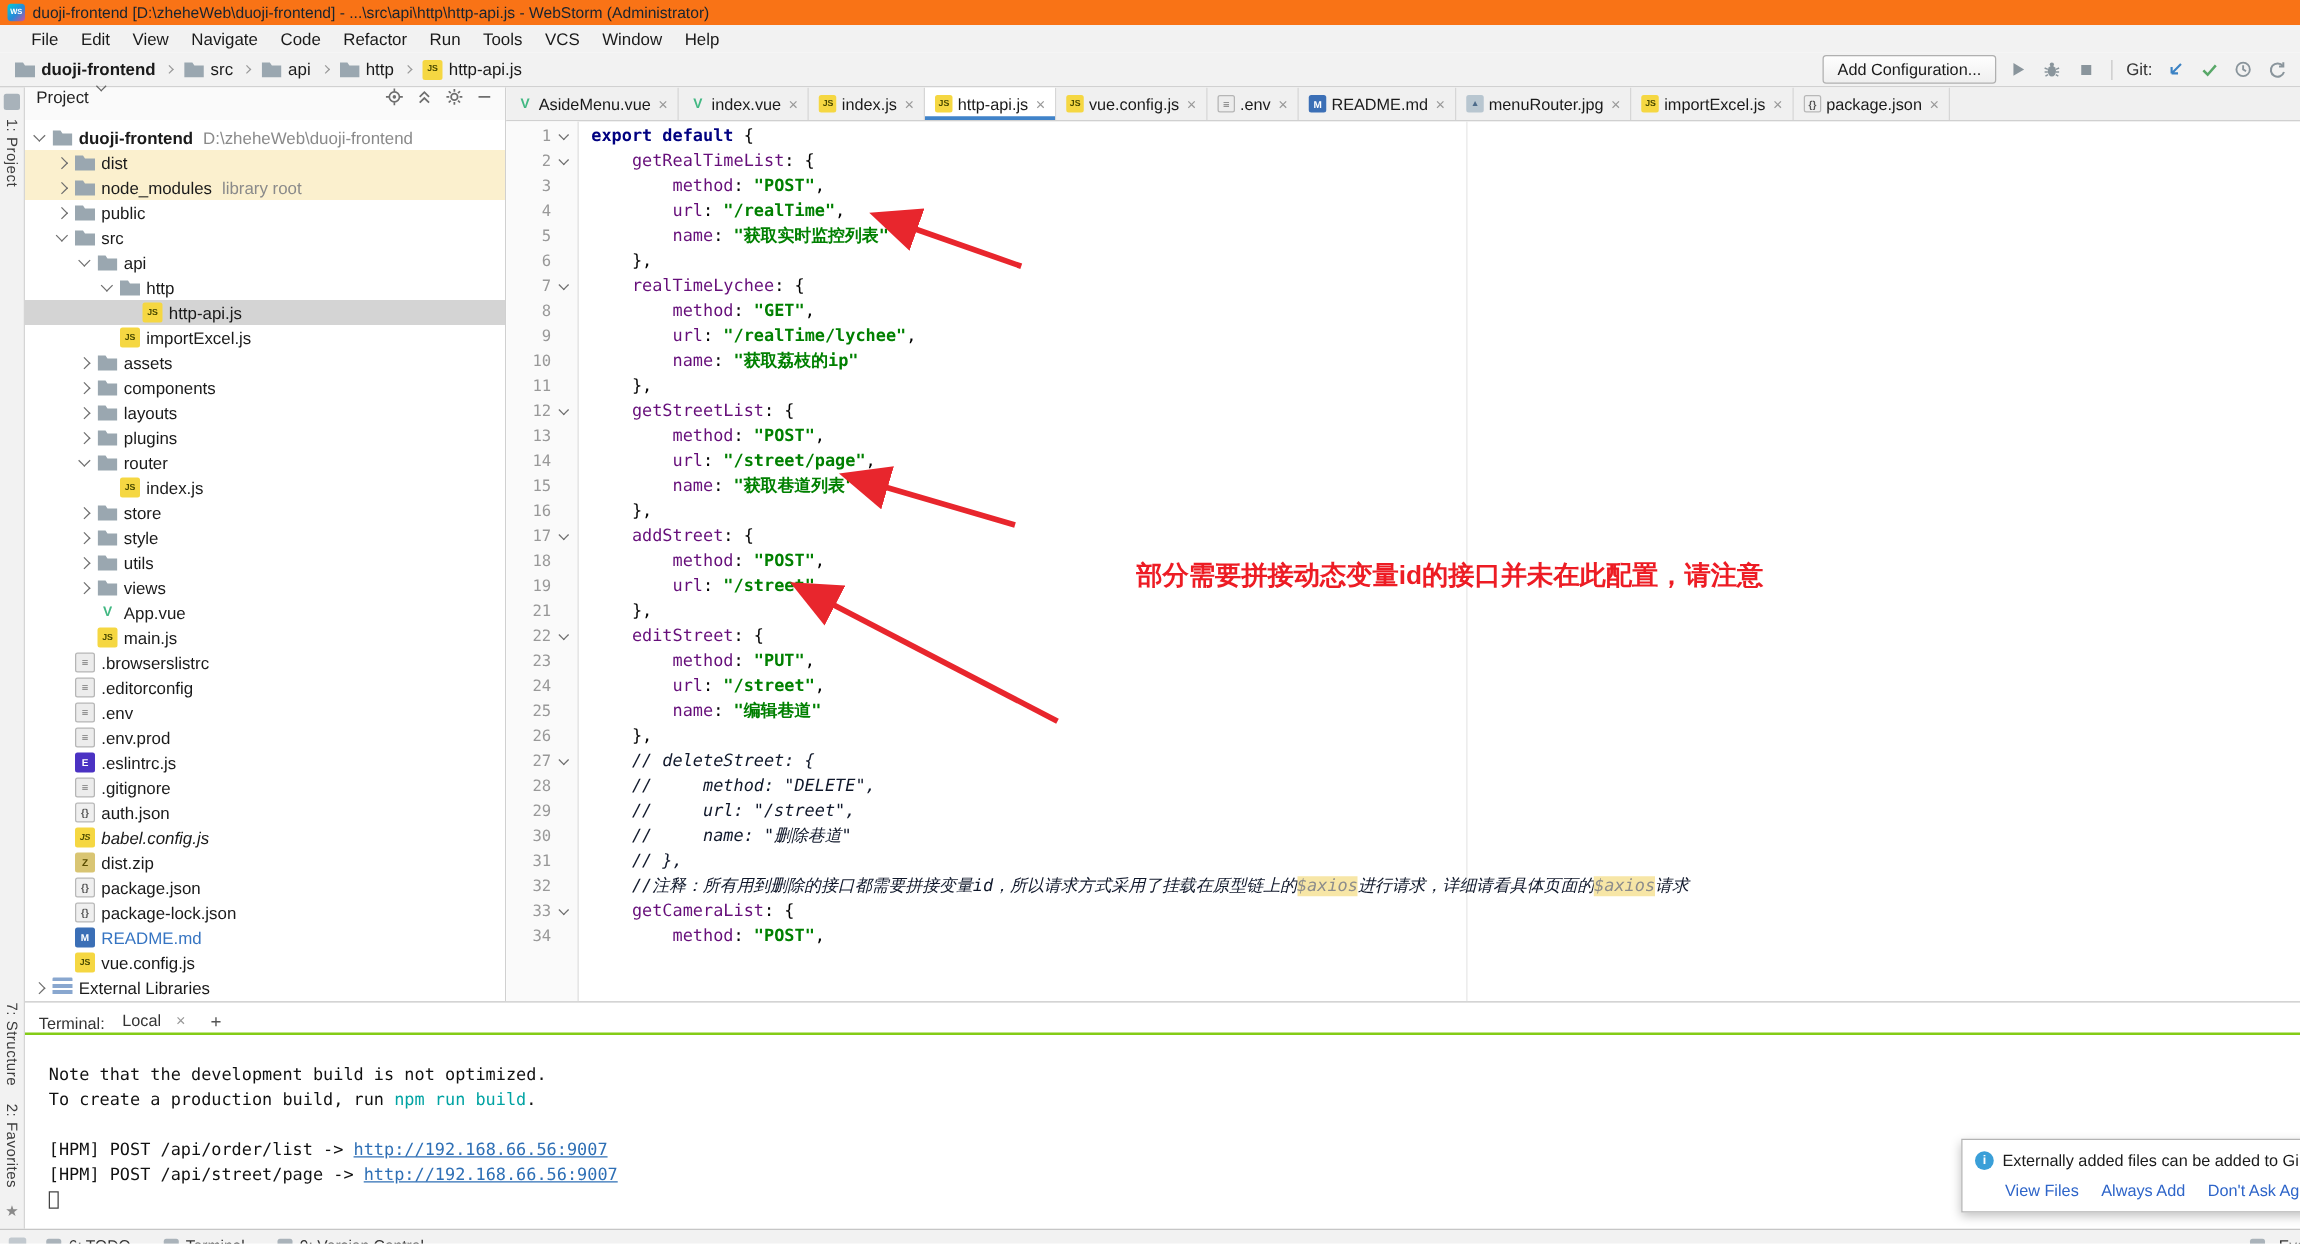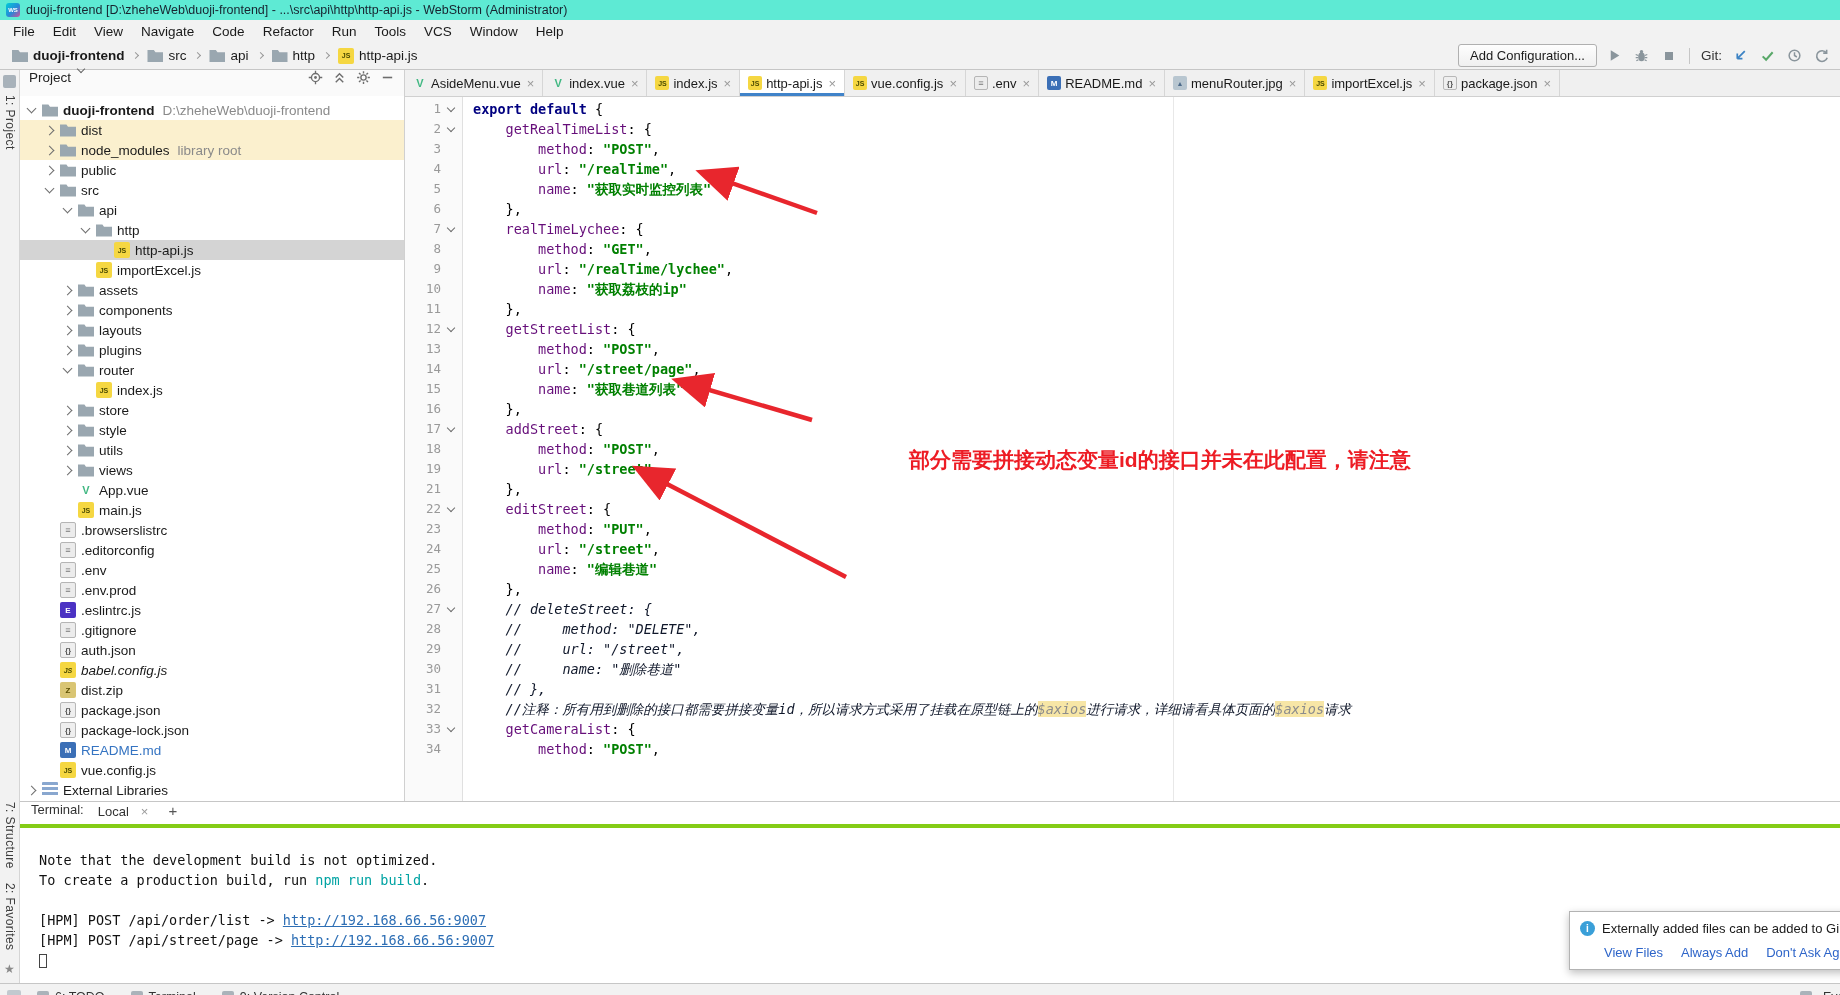--- a/index.html
+++ b/index.html
@@ -1,25 +1,25 @@
 <!DOCTYPE html>
 <html><head>
 <meta charset="utf-8">
 <style>
   *{margin:0;padding:0;box-sizing:border-box}
   html,body{width:1840px;height:995px;overflow:hidden;background:#fff;font-family:"Liberation Sans",sans-serif}
   .app{position:relative;width:1840px;height:995px;overflow:hidden;background:#fff;color:#1a1a1a}
 
   
-  .title-bar{height:20px;background:#5eead4;display:flex;align-items:center;gap:6px;padding:0 6px;font-size:12.5px;color:#17232f}
+  .title-bar{height:20px;background:#f97316;display:flex;align-items:center;gap:6px;padding:0 6px;font-size:12.5px;color:#17232f}
   .ws-icon{width:14px;height:14px;border-radius:3px;background:linear-gradient(135deg,#00cdd7,#2888d8 55%,#d34f9a);display:inline-flex;align-items:center;justify-content:center;color:#fff;font-size:6px;font-weight:bold;flex:0 0 auto}
   .ws-icon::before{content:"WS"}
 
   
-  .menu-bar{height:22px;background:#f2f2f2;display:flex;align-items:center;padding:0 4px;font-size:13.5px}
+  .menu-bar{height:22px;background:#f2f2f2;display:flex;align-items:center;padding:0 16px;font-size:13.5px}
   .menu-item{padding:2px 9px;border-radius:2px;cursor:default}
 
   
   .toolbar{height:28px;background:#f2f2f2;border-bottom:1px solid #c6c6c6;display:flex;align-items:center;padding:0 10px;font-size:13.5px}
   .crumbs{display:flex;align-items:center}
   .crumb{display:flex;align-items:center;padding:1px 2px}
   .crumb-sep{width:5px;height:5px;border-right:1.5px solid #999;border-top:1.5px solid #999;transform:rotate(45deg);margin:0 7px;flex:0 0 auto}
   .b{font-weight:bold}
   .tb-right{margin-left:auto;display:flex;align-items:center;gap:9px}
   .add-config{font:13px "Liberation Sans",sans-serif;padding:3px 11px;background:linear-gradient(#fefefe,#efefef);border:1px solid #b0b0b0;border-radius:3px;color:#1a1a1a}
@@ -86,21 +86,21 @@
   .lcode{padding-left:10px}
   .tk-k{color:#000080;font-weight:bold}
   .tk-pr{color:#660e7a}
   .tk-s{color:#008000;font-weight:bold}
   .tk-p{color:#000}
   .tk-c{color:#0f172a;font-style:italic}
   .tk-ch{color:#8c8c8c;font-style:italic;background:#f7e6a6}
 
   
   .terminal{height:182px;border-top:1px solid #c6c6c6;background:#fff;display:flex;flex-direction:column}
-  .term-head{height:26px;display:flex;align-items:flex-start;padding:0 11px;gap:8px;font-size:13px;color:#333;border-bottom:4px solid #84cc16;flex:0 0 auto}
+  .term-head{height:26px;display:flex;align-items:flex-end;padding:0 11px;gap:8px;font-size:13px;color:#333;border-bottom:2px solid #84cc16;flex:0 0 auto}
   .term-tab{display:flex;align-items:center;gap:6px;padding:2px 6px}
   .term-plus{color:#555;font-size:15px;padding:0 6px}
   .term-plus::before{content:"+"}
   .term-body{flex:1;font-family:"DejaVu Sans Mono",monospace;font-size:13.5px;line-height:20px;padding:22px 0 0 19px;color:#111;overflow:hidden}
   .tt-cmd{color:#00a3a3}
   .terminal-link{color:#2e6fb5;text-decoration:underline}
   .tcursor{display:inline-block;width:8px;height:14px;border:1px solid #444;vertical-align:middle}
 
   
   .status-bar{height:26px;background:#f2f2f2;border-top:1px solid #c6c6c6;display:flex;align-items:center;padding:0 7px;font-size:12.5px;color:#333;position:relative}

